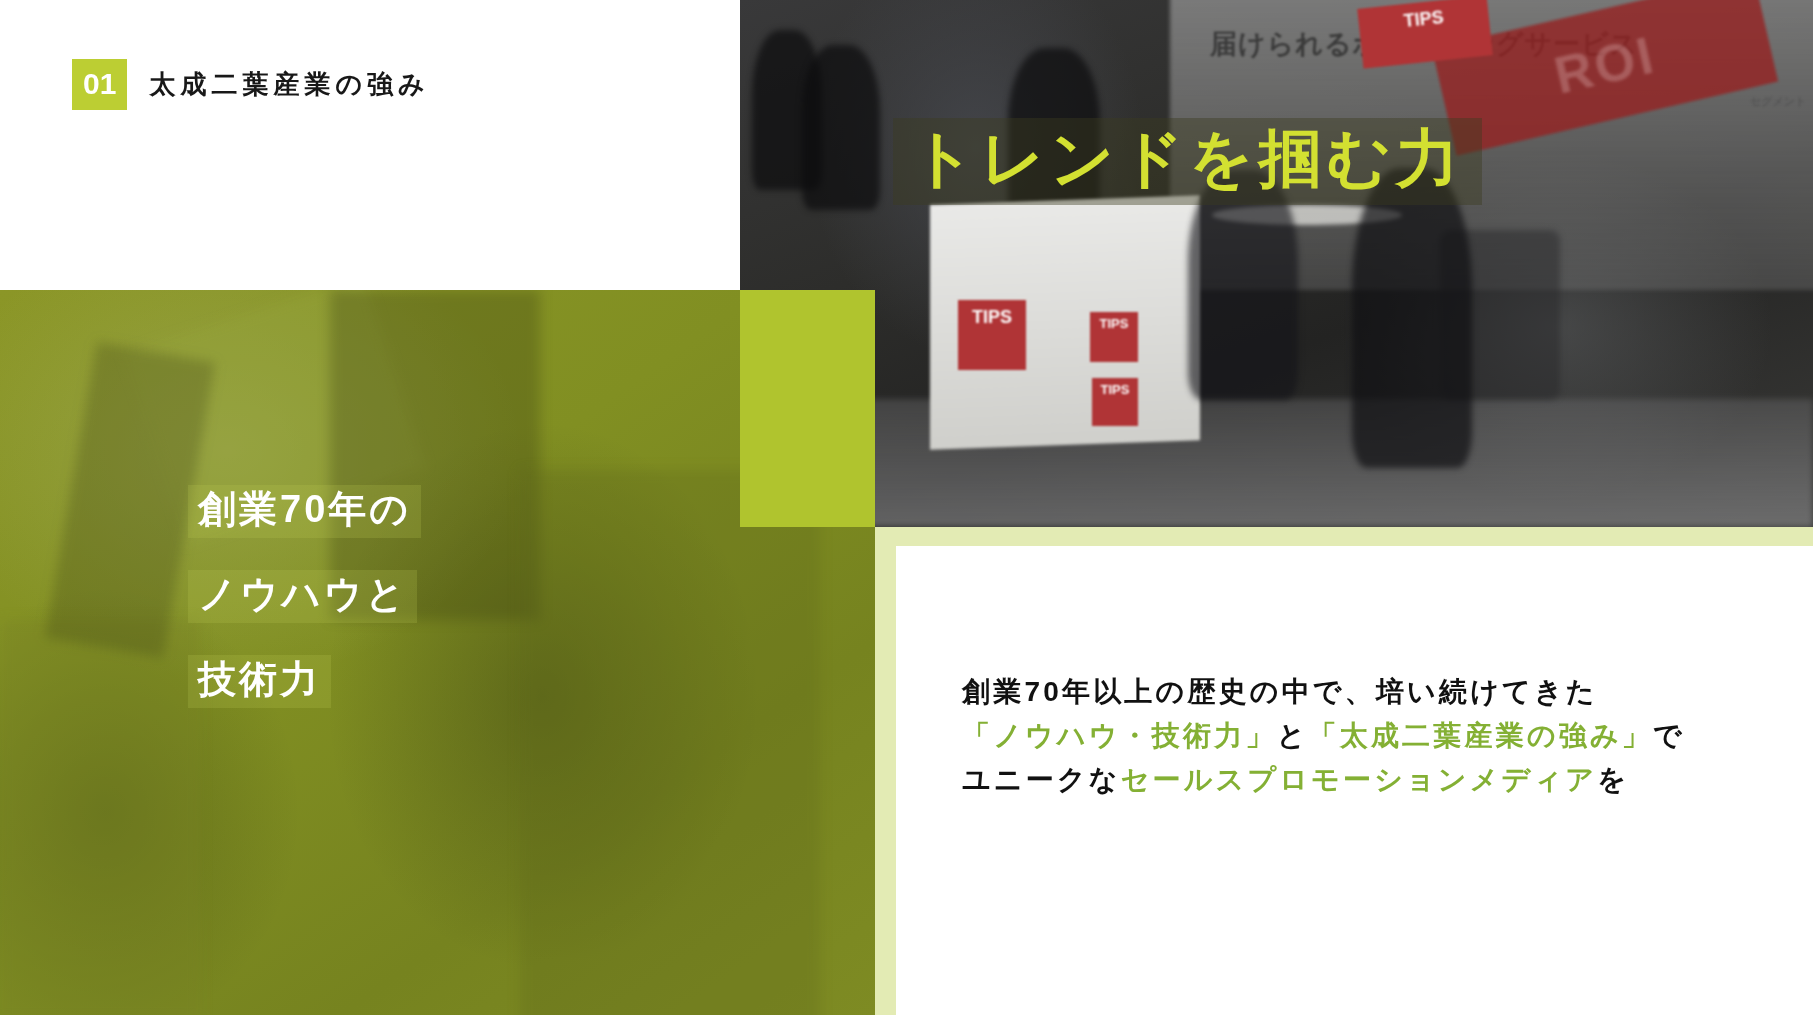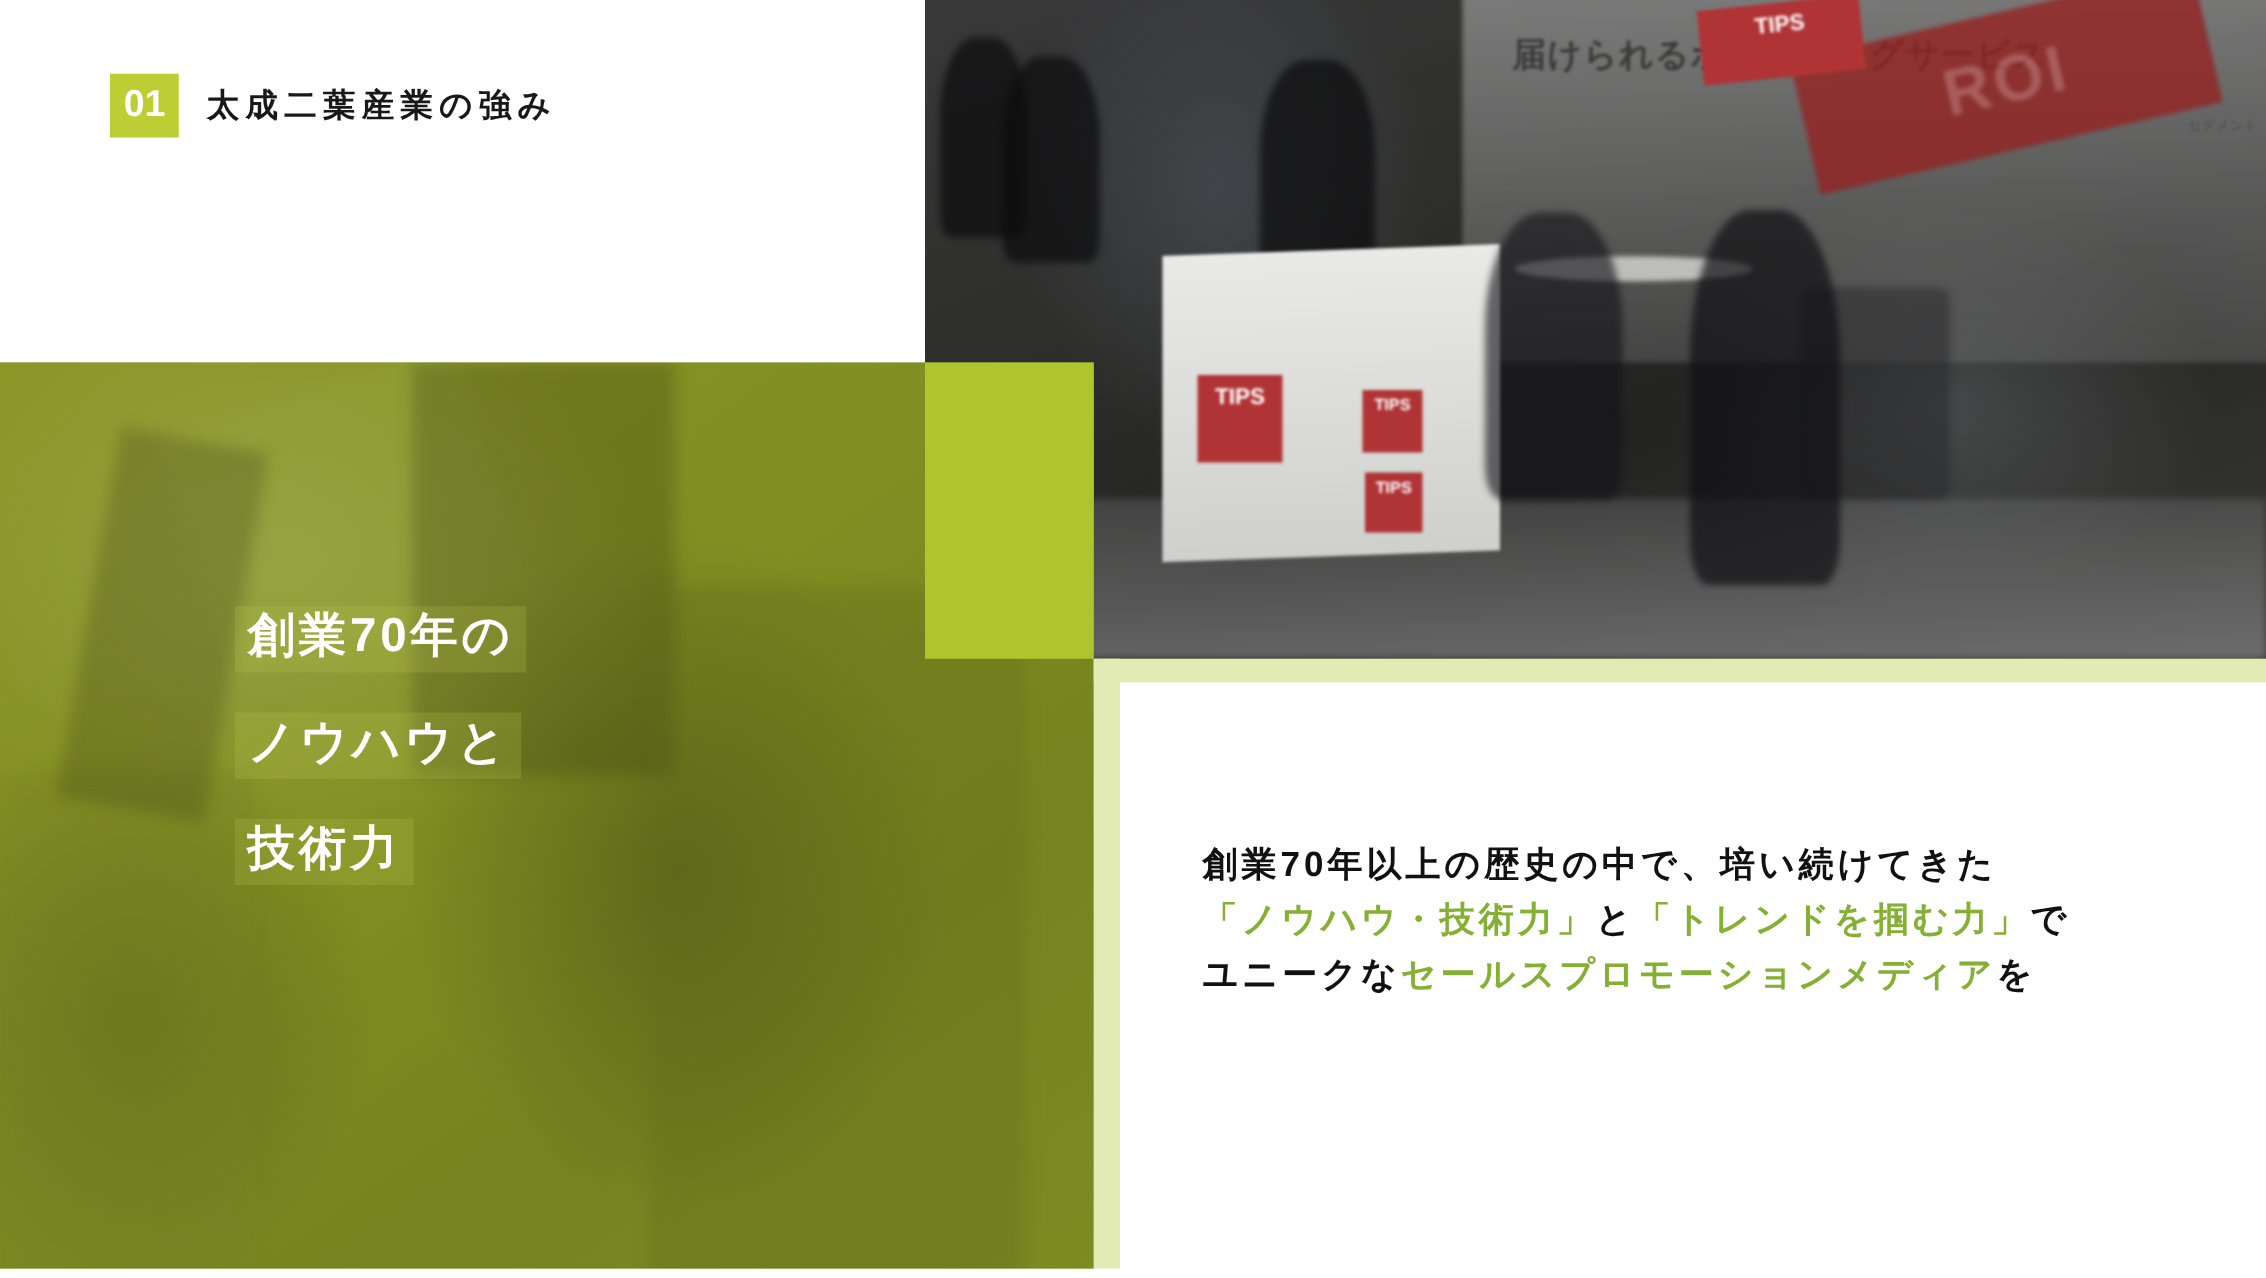--- a/index.html
+++ b/index.html
@@ -162,21 +162,21 @@
     left: 0; top: 0;
     width: 740px; height: 253px;
     background: #ffffff;
     display: flex;
     align-items: flex-start;
   }
   .header-inner {
     display: flex;
     align-items: center;
     margin-top: 50px;
-    margin-left: 48px;
+    margin-left: 32px;
     padding-left: 40px;
   }
   .badge {
     background: #bcce33;
     color: #ffffff;
     font-size: 30px;
     font-weight: 700;
     line-height: 1;
     padding: 10px 11px 11px 11px;
     letter-spacing: 0px;
@@ -303,20 +303,23 @@
     <div class="ph-table"></div>
     <div class="ph-box"></div>
     <div class="ph-tips ph-tips1">TIPS</div>
     <div class="ph-tips ph-tips2">TIPS</div>
     <div class="ph-tips ph-tips3">TIPS</div>
     <div class="ph-tips ph-tips4">TIPS</div>
     <div class="ph-fig ph-f4"></div>
     <div class="ph-fig ph-f5"></div>
   </div>
 
+  <div class="photo-title-band">
+    <h2 class="photo-title">トレンドを掴む力</h2>
+  </div>
 
   <div class="header">
     <div class="header-inner">
       <span class="badge">01</span>
       <h1 class="header-title">太成二葉産業の強み</h1>
     </div>
   </div>
 
   <div class="green-panel">
     <div class="gp-photo"></div>
@@ -334,17 +337,17 @@
   </div>
 
   <div class="green-block"></div>
 
   <div class="light-band"></div>
   <div class="light-strip"></div>
   <div class="bottom-white"></div>
 
   <div class="body-copy">
     <p><span>創業70年以上の歴史の中で、培い続けてきた</span></p>
-    <p><span class="accent">「ノウハウ・技術力」</span><span>と</span><span class="accent">「トレンドを掴む力」</span><span>で</span></p>
+    <p><span class="accent">「ノウハウ・技術力」</span><span>と</span><span class="accent">「太成二葉産業の強み」</span><span>で</span></p>
     <p><span>ユニークな</span><span class="accent">セールスプロモーションメディア</span><span>を</span></p>
   </div>
 
 </div>
 
 </body></html>

